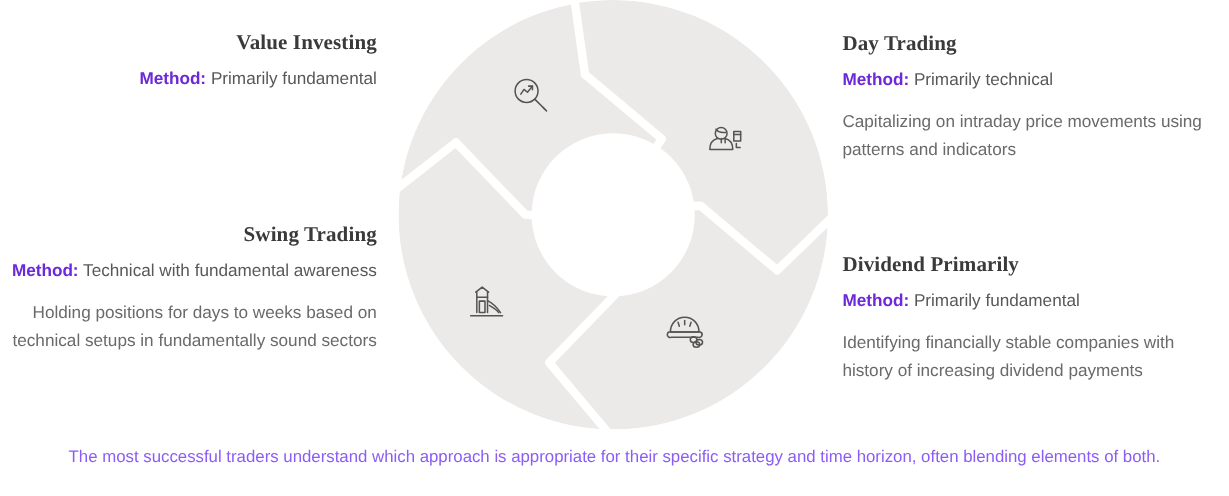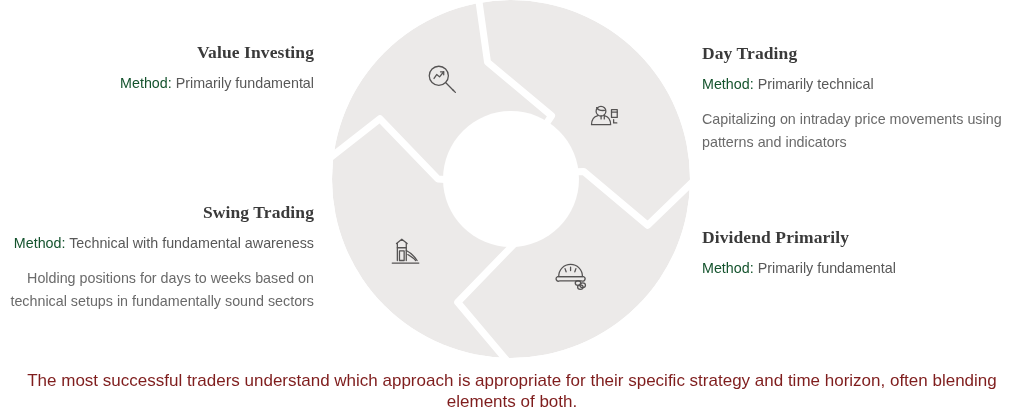--- a/index.html
+++ b/index.html
@@ -52,32 +52,32 @@
   .block { position: absolute; }
   .block.left  { text-align: right; }
   .block.right { text-align: left;  }
 
   .b-title {
     font-family: "Liberation Serif", serif;
     font-weight: bold;
     font-size: 17.5px;
     line-height: 22px;
     color: #3a3a3a;
-    margin: 17px 0 10px 0;
+    margin: 0 0 10px 0;
     letter-spacing: .1px;
   }
   .b-method {
     font-size: 14.3px;
     line-height: 21px;
     color: #585858;
     margin: 0 0 13px 0;
   }
   .b-method .lbl {
-    font-weight: normal;
-    color: #14532d;
+    font-weight: bold;
+    color: #6d28d9;
   }
   .b-desc {
     font-size: 14.3px;
     line-height: 23px;
     color: #6a6a6a;
     margin: 0;
   }
 
   #block-value     { left: 0px;   top: 24px;  width: 314px; }
   #block-swing     { left: 0px;   top: 184px; width: 314px; }
@@ -87,23 +87,23 @@
   
   #footer {
     position: absolute;
     left: 0;
     top: 370px;
     width: 1024px;
     text-align: center;
   }
   #footer-text {
     display: inline-block;
-    font-size: 17px;
+    font-size: 14px;
     line-height: 21px;
-    color: #7f1d1d;
+    color: #8b5cf6;
     padding: 0 16px;
   }
 </style>
 </head>
 <body>
 
 <div id="stage">
 
   <div id="ring-wrap">
     <svg id="ring-svg" viewBox="0 0 358 358" xmlns="http://www.w3.org/2000/svg" aria-hidden="true">
@@ -190,19 +190,20 @@
 
   <div class="block left" id="block-swing">
     <div class="b-title">Swing Trading</div>
     <div class="b-method"><span class="lbl">Method:</span> <span>Technical with fundamental awareness</span></div>
     <div class="b-desc">Holding positions for days to weeks based on technical setups in fundamentally sound sectors</div>
   </div>
 
   <div class="block right" id="block-dividend">
     <div class="b-title">Dividend Primarily</div>
     <div class="b-method"><span class="lbl">Method:</span> <span>Primarily fundamental</span></div>
+    <div class="b-desc">Identifying financially stable companies with history of increasing dividend payments</div>
   </div>
 
 </div>
 
 <div id="footer">
   <span id="footer-text">The most successful traders understand which approach is appropriate for their specific strategy and time horizon, often blending elements of both.</span>
 </div>
 
 </body></html>

